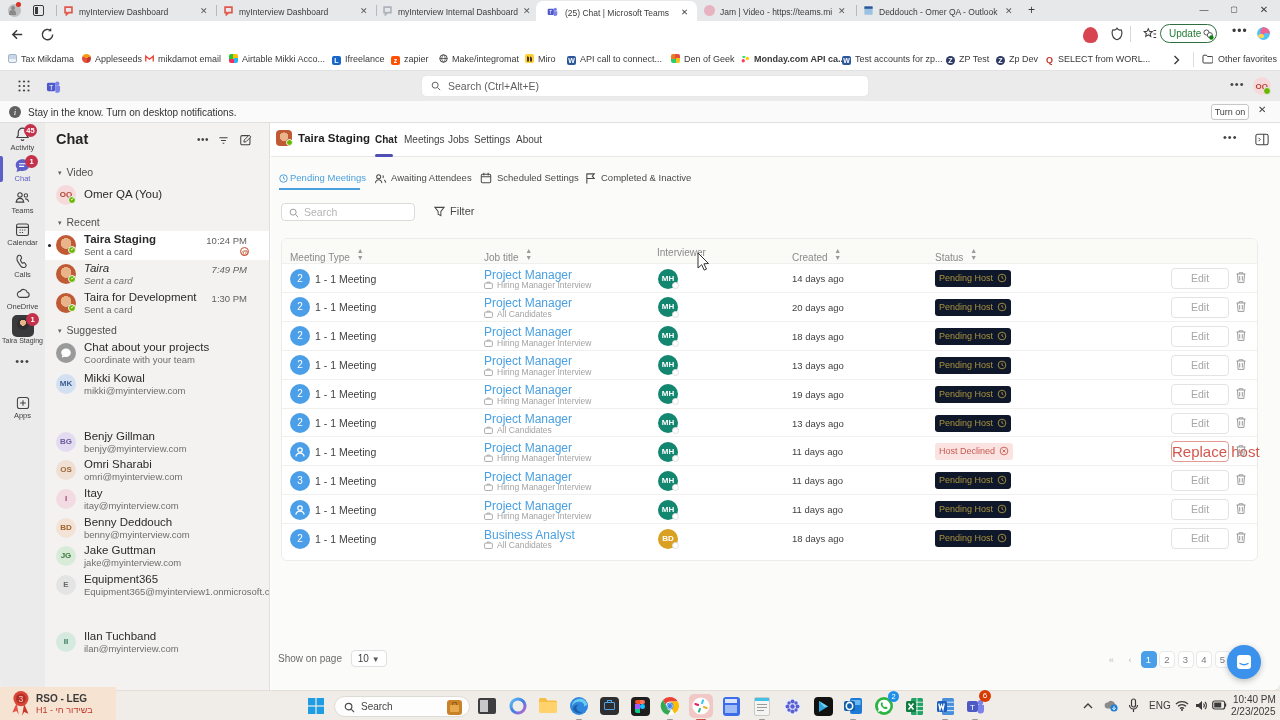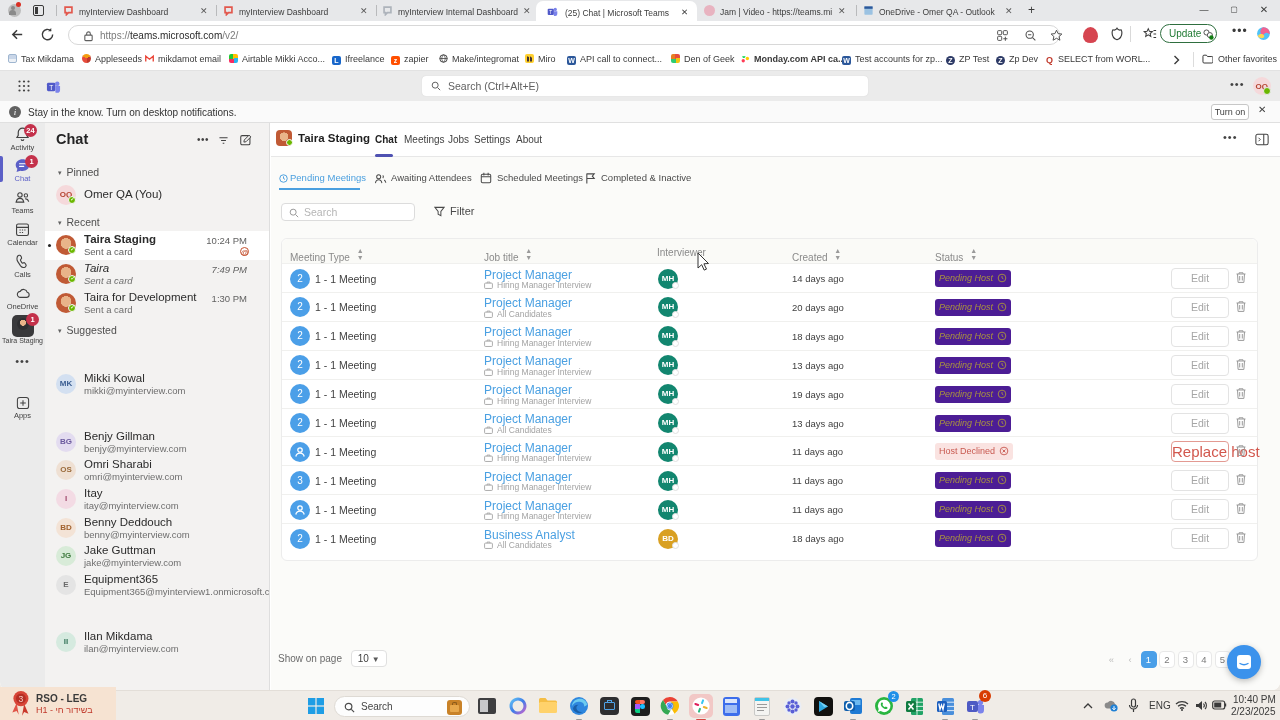--- a/index.html
+++ b/index.html
@@ -66,21 +66,21 @@
 .th { position:absolute; top:8px; font-size:10px; color:#8A8A8A; }
 .sorticon { display:inline-block; margin-left:4px; color:#9A9A9A; font-size:7px; vertical-align:1px; }
 .trow { position:absolute; left:0; width:975px; height:29px; border-top:1px solid #F0F0EE; }
 .mbadge { position:absolute; left:8px; top:4.5px; width:20px; height:20px; border-radius:50%; background:#4B9FE8; color:#fff; font-size:10px; text-align:center; line-height:20px; }
 .mtype { position:absolute; left:33px; top:8.5px; font-size:10.5px; color:#3F3F3F; }
 .jt { position:absolute; left:202px; top:3.5px; font-size:12px; color:#4AA0E2; }
 .jsub { position:absolute; left:202px; top:16px; font-size:8.5px; color:#A3A3A3; }
 .iav { position:absolute; left:376px; top:4.5px; width:20px; height:20px; border-radius:50%; color:#fff; font-size:8px; font-weight:bold; text-align:center; line-height:20px; }
 .crtd { position:absolute; left:510px; top:9px; font-size:9.5px; color:#3F3F3F; }
 .status { position:absolute; left:653px; top:6px; height:17px; border-radius:3px; font-size:9px; line-height:17px; padding:0 5px; white-space:nowrap; }
-.st-p { background:#4c1d95; color:#A9933F;font-style:italic; }
+.st-p { background:#0f172a; color:#A9933F; }
 .st-d { background:#FAE3E1; color:#C85A51; }
 .ebtn { position:absolute; left:889px; top:4px; width:58px; height:21px; border:1px solid #E3E3E3; border-radius:4px; background:#fff; color:#A6A6A6; font-size:10.5px; text-align:center; line-height:19px; white-space:nowrap; }
 .rbtn { border-color:#E39A92; color:#D2574D; font-size:15px; }
 .trash { position:absolute; left:953px; top:7px; }
 
 #pagination { position:absolute; left:830px; top:528px; height:18px; white-space:nowrap; }
 .pg { display:inline-block; width:16px; height:17px; border:1px solid #E8E8E8; border-radius:4px; background:#fff; color:#7A7A7A; font-size:9.5px; text-align:center; line-height:15px; margin-left:2.5px; vertical-align:top; }
 .pg.on { background:#4A9FE8; border-color:#4A9FE8; color:#fff; }
 .pg.nob { border-color:transparent; background:transparent; color:#BDBDBD; }
 #showpage { position:absolute; left:7px; top:527px; font-size:10px; color:#6B6B6B; }
@@ -148,58 +148,38 @@
     <div class="abs" style="left:7px;top:4.5px;width:11px;height:11px;border-radius:50%;background:#E8B3C0;"></div>
     <span class="ttl" style="left:23px;width:112px;">Jam | Video - https://teams.micr</span>
     <span class="tx" style="left:141px;">✕</span>
   </div>
   <div class="tabdiv" style="left:856px;"></div>
   <div class="tab" style="left:857px;width:163px;">
     <svg class="favi" style="left:6px;" viewBox="0 0 16 16">
           <rect x="2" y="2" width="12" height="12" rx="1" fill="#9BC2E2"></rect>
           <rect x="2" y="2" width="12" height="3.5" fill="#2B579A"></rect>
         </svg>
-    <span class="ttl" style="left:22px;width:122px;">OneDrive - Omer QA - Outlook</span>
+    <span class="ttl" style="left:22px;width:122px;">Deddouch - Omer QA - Outlook</span>
     <span class="tx" style="left:148px;">✕</span>
   </div>
   <span class="abs" style="left:1028px;top:3px;font-size:12px;color:#3A3A3A;">+</span>
 
   <span class="winbtn" style="left:1197px;">—</span>
   <span class="winbtn" style="left:1227px;font-size:8px;">▢</span>
   <span class="winbtn" style="left:1257px;font-size:10px;">✕</span>
 </div>
 
 <div id="toolbar">
   <svg class="abs" style="left:10px;top:6px;" width="15" height="15" viewBox="0 0 16 16">
         <path d="M13 8H3m4.5-4.5L3 8l4.5 4.5" stroke="#3A3A3A" stroke-width="1.6" fill="none"></path>
       </svg>
   <svg class="abs" style="left:40px;top:6px;" width="15" height="15" viewBox="0 0 16 16">
         <path d="M13.5 8a5.5 5.5 0 1 1-1.8-4" stroke="#3A3A3A" stroke-width="1.5" fill="none"></path>
         <path d="M12 1v3.4h-3.4z" fill="#3A3A3A"></path>
       </svg>
-  <div id="urlpill">
-    <svg class="abs" style="left:14px;top:4px;" width="11" height="12" viewBox="0 0 12 12">
-          <rect x="2" y="5" width="8" height="6" rx="1" fill="none" stroke="#5F5F5F" stroke-width="1.2"></rect>
-          <path d="M4 5V3.5a2 2 0 0 1 4 0V5" fill="none" stroke="#5F5F5F" stroke-width="1.2"></path>
-        </svg>
-    <span class="abs" style="left:31px;top:4px;font-size:10px;color:#7B7B7B;">https://<span style="color:#2B2B2B;">teams.microsoft.com</span>/v2/</span>
-    <svg class="abs" style="left:927px;top:3px;" width="13" height="13" viewBox="0 0 16 16">
-          <rect x="2" y="2" width="5" height="5" rx="1" fill="none" stroke="#4F4F4F" stroke-width="1.2"></rect>
-          <rect x="2" y="9" width="5" height="5" rx="1" fill="none" stroke="#4F4F4F" stroke-width="1.2"></rect>
-          <rect x="9" y="2" width="5" height="5" rx="1" fill="none" stroke="#4F4F4F" stroke-width="1.2"></rect>
-          <path d="M11.5 9.5v5M9 12h5" stroke="#4F4F4F" stroke-width="1.2"></path>
-        </svg>
-    <svg class="abs" style="left:955px;top:3px;" width="13" height="13" viewBox="0 0 16 16">
-          <circle cx="7" cy="7" r="4.5" fill="none" stroke="#4F4F4F" stroke-width="1.3"></circle>
-          <path d="M10.5 10.5L14 14M5 7h4" stroke="#4F4F4F" stroke-width="1.3"></path>
-        </svg>
-    <svg class="abs" style="left:981px;top:3px;" width="13" height="13" viewBox="0 0 16 16">
-          <path d="M8 1.5l2 4.2 4.6.5-3.4 3.1 1 4.5L8 11.4l-4.2 2.4 1-4.5-3.4-3.1 4.6-.5z" fill="none" stroke="#4F4F4F" stroke-width="1.2"></path>
-        </svg>
-  </div>
   <div class="abs" style="left:1083px;top:5.5px;width:15px;height:16px;border-radius:50% 50% 50% 50%/60% 60% 40% 40%;background:#D64550;"></div>
   <svg class="abs" style="left:1110px;top:6px;" width="14" height="14" viewBox="0 0 16 16">
         <path d="M8 1.5c.6 1.2 1.8 2 3.2 2 .5 0 1-.1 1.4-.3.6.9 1 2.4 1 3.3 0 4-2.5 7-5.6 8-3.1-1-5.6-4-5.6-8 0-.9.4-2.4 1-3.3.4.2.9.3 1.4.3 1.4 0 2.6-.8 3.2-2z" fill="none" stroke="#3A3A3A" stroke-width="1.3"></path>
       </svg>
   <div class="abs" style="left:1130px;top:5px;width:1px;height:16px;background:#D9D9D9;"></div>
   <svg class="abs" style="left:1143px;top:6px;" width="14" height="14" viewBox="0 0 16 16">
         <path d="M6 2l1.4 3 3.3.3-2.5 2.2.7 3.2L6 9l-2.9 1.7.7-3.2L1.3 5.3l3.3-.3z" fill="none" stroke="#3A3A3A" stroke-width="1.2"></path>
         <path d="M12 4h3M12 8h3M12 12h3" stroke="#3A3A3A" stroke-width="1.2"></path>
       </svg>
   <div class="abs" style="left:1160px;top:3px;width:57px;height:19px;border:1px solid #2F6F3F;border-radius:10px;background:#fff;">
@@ -298,21 +278,21 @@
 
 <div id="app">
 
   <div id="rail">
 
     <div class="ritem" style="top:3px;">
       <svg style="margin:0 auto;" width="17" height="17" viewBox="0 0 20 20">
             <path d="M10 2.5a5 5 0 0 1 5 5v3.5l1.5 2.5H3.5L5 11V7.5a5 5 0 0 1 5-5zM8.5 15.5a1.5 1.5 0 0 0 3 0" fill="none" stroke="#424242" stroke-width="1.4"></path>
           </svg>
       <span class="rlabel">Activity</span>
-      <span class="rbadge" style="left:24px;top:-2px;">24</span>
+      <span class="rbadge" style="left:24px;top:-2px;">45</span>
     </div>
 
     <div class="abs" style="left:0;top:33px;width:3px;height:26px;background:#5B5FC7;border-radius:0 2px 2px 0;"></div>
     <div class="ritem" style="top:34px;">
       <svg style="margin:0 auto;" width="17" height="17" viewBox="0 0 20 20">
             <path d="M10 2.5c4.5 0 8 3 8 7s-3.5 7-8 7c-.9 0-1.8-.1-2.6-.4L3 17.5l1-3.6C2.7 12.6 2 11.1 2 9.5c0-4 3.5-7 8-7z" fill="#5B5FC7"></path>
             <path d="M6.5 8h7M6.5 11h5" stroke="#fff" stroke-width="1.3" stroke-linecap="round"></path>
           </svg>
       <span class="rlabel" style="color:#5B5FC7;">Chat</span>
       <span class="rbadge" style="left:25px;top:-2px;">1</span>
@@ -373,21 +353,21 @@
     <span class="abs" style="left:11px;top:8px;font-size:14.5px;font-weight:bold;color:#242424;">Chat</span>
     <span class="abs" style="left:152px;top:11px;font-size:10px;color:#424242;letter-spacing:.5px;">•••</span>
     <svg class="abs" style="left:172px;top:11px;" width="13" height="13" viewBox="0 0 16 16">
           <path d="M3 4.5h10M5 8h6M7 11.5h2" stroke="#424242" stroke-width="1.3"></path>
         </svg>
     <svg class="abs" style="left:194px;top:10px;" width="14" height="14" viewBox="0 0 16 16">
           <rect x="2" y="3" width="10.5" height="10.5" rx="1.5" fill="none" stroke="#424242" stroke-width="1.2"></rect>
           <path d="M11.5 2.5l2 2-5.5 5.5-2.4.4.4-2.4z" fill="#F3F2F1" stroke="#424242" stroke-width="1.1"></path>
         </svg>
 
-    <span class="sect" style="top:43px;">Pinned</span>
+    <span class="sect" style="top:43px;">Video</span>
     <div class="citem" style="top:58px;">
       <div class="cav" style="background:#F5D9DB;color:#B4432F;">OQ</div>
       <div class="presence"></div>
       <span class="cname" style="top:7px;">Omer QA (You)</span>
     </div>
 
     <span class="sect" style="top:93px;">Recent</span>
 
     <div class="citem" style="top:108px;background:#FFFFFF;">
       <div class="abs" style="left:3px;top:13px;width:3px;height:3px;border-radius:50%;background:#242424;"></div>
@@ -407,20 +387,29 @@
     </div>
     <div class="citem" style="top:166px;">
       <div class="tavatar"></div>
       <div class="presence"></div>
       <span class="cname">Taira for Development</span>
       <span class="ctime">1:30 PM</span>
       <span class="cmail">Sent a card</span>
     </div>
 
     <span class="sect" style="top:201px;">Suggested</span>
+    <div class="citem" style="top:216px;">
+      <div class="cav" style="background:#9A9A9A;">
+            <svg style="margin:4px auto;" width="12" height="12" viewBox="0 0 16 16">
+              <path d="M8 2c3.6 0 6.4 2.4 6.4 5.6S11.6 13.2 8 13.2c-.7 0-1.4-.1-2-.3L2.4 14l.8-2.9C2.1 10 1.6 8.9 1.6 7.6 1.6 4.4 4.4 2 8 2z" fill="#fff"></path>
+            </svg>
+          </div>
+      <span class="cname">Chat about your projects</span>
+      <span class="cmail">Coordinate with your team</span>
+    </div>
     <div class="citem" style="top:247px;">
       <div class="cav" style="background:#D3E0F1;color:#3B5E92;">MK</div>
       <span class="cname">Mikki Kowal</span>
           <span class="cmail">mikki@myinterview.com</span>
     </div>
     <div class="citem" style="top:333px;">
       <div class="cav" style="background:#EFE0D3;color:#9A6A3A;">OS</div>
       <span class="cname">Omri Sharabi</span>
           <span class="cmail">omri@myinterview.com</span>
     </div>
@@ -444,21 +433,21 @@
       <span class="cname">Jake Guttman</span>
           <span class="cmail">jake@myinterview.com</span>
     </div>
     <div class="citem" style="top:448px;">
       <div class="cav" style="background:#E4E4E4;color:#696969;">E</div>
       <span class="cname">Equipment365</span>
           <span class="cmail">Equipment365@myinterview1.onmicrosoft.com</span>
     </div>
     <div class="citem" style="top:505px;">
       <div class="cav" style="background:#D5EADF;color:#34755A;">II</div>
-      <span class="cname">Ilan Mikdama</span>
+      <span class="cname">Ilan Tuchband</span>
           <span class="cmail">ilan@myinterview.com</span>
     </div>
   </div>
 
   <div id="main">
     <div id="mhead">
       <div class="abs" style="left:5px;top:7px;width:16px;height:16px;border-radius:4px;background:radial-gradient(circle at 50% 42%, #E9B489 0 34%, #C05A35 36% 100%);"></div>
           <span class="abs" style="left:15px;top:16px;width:7px;height:7px;border-radius:50%;background:#6BB700;border:1px solid #fff;"></span>
 
       <span class="abs" style="left:27px;top:9px;font-size:11.5px;font-weight:bold;color:#1F1F1F;">Taira Staging</span>
@@ -485,21 +474,21 @@
       <div class="abs" style="left:8px;top:25px;width:81px;height:2px;background:#4A9FDF;"></div>
       <svg class="abs" style="left:103px;top:10px;" width="13" height="11" viewBox="0 0 14 12">
             <circle cx="5" cy="4" r="2.2" fill="none" stroke="#4A4A4A" stroke-width="1.1"></circle>
             <path d="M1.5 11c.4-2.4 1.8-3.6 3.5-3.6S8.1 8.6 8.5 11M9.5 2.5a2.2 2.2 0 0 1 0 3M11 7.6c1 .5 1.6 1.5 1.8 3" fill="none" stroke="#4A4A4A" stroke-width="1.1"></path>
           </svg>
       <span class="stab" style="left:120px;">Awaiting Attendees</span>
       <svg class="abs" style="left:209px;top:9px;" width="12" height="12" viewBox="0 0 14 14">
             <rect x="1.5" y="2.5" width="11" height="10" rx="1.5" fill="none" stroke="#4A4A4A" stroke-width="1.2"></rect>
             <path d="M1.5 5.5h11M4.5 1v3M9.5 1v3" stroke="#4A4A4A" stroke-width="1.2"></path>
           </svg>
-      <span class="stab" style="left:226px;">Scheduled Meetings</span>
+      <span class="stab" style="left:226px;">Scheduled Settings</span>
       <svg class="abs" style="left:314px;top:9px;" width="11" height="12" viewBox="0 0 12 13">
             <path d="M2 12.5V1.5M2 2h8l-2 2.5L10 7H2" fill="none" stroke="#4A4A4A" stroke-width="1.2"></path>
           </svg>
       <span class="stab" style="left:330px;">Completed &amp; Inactive</span>
     </div>
 
     <div id="searchbox">
       <svg class="abs" style="left:7px;top:4px;" width="10" height="10" viewBox="0 0 12 12">
             <circle cx="5" cy="5" r="3.6" fill="none" stroke="#9A9A9A" stroke-width="1.2"></circle>
             <path d="M8 8l3 3" stroke="#9A9A9A" stroke-width="1.2"></path>

